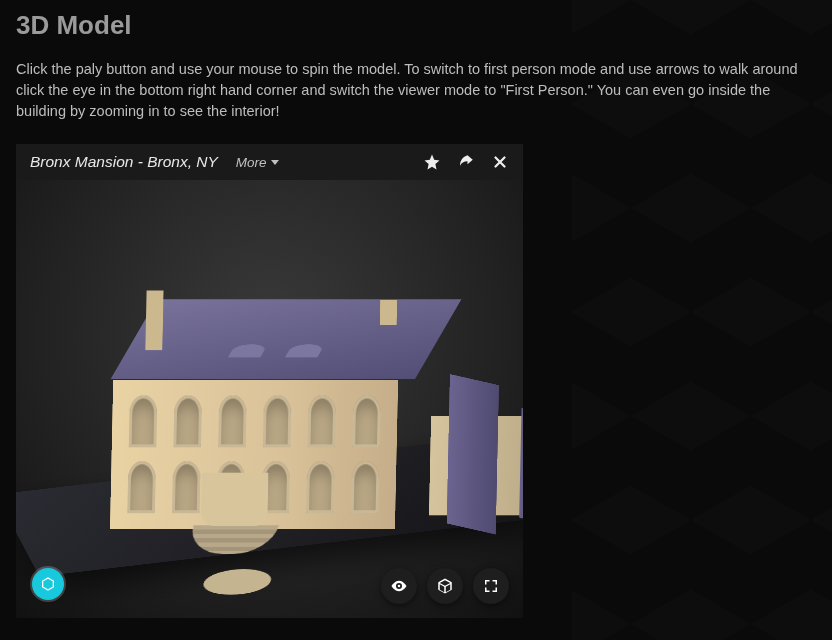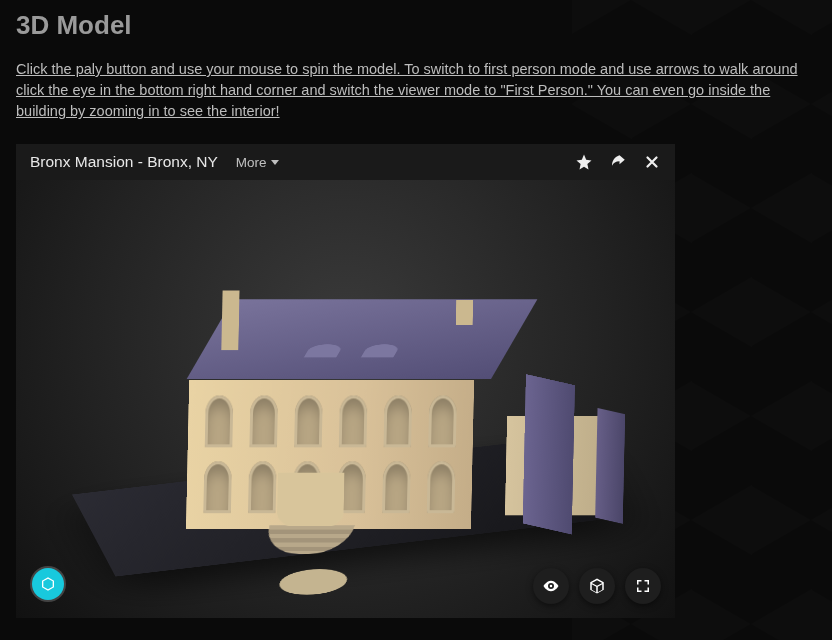--- a/index.html
+++ b/index.html
@@ -25,27 +25,27 @@
       pointer-events:none;
     }
     .page { position:relative; padding:10px 16px 0;border-radius:7px; }
     h2 {
       font-size:26px; font-weight:bold; color:#9a9a9a;
       margin-bottom:18px;
     }
     .desc {
       font-size:14.5px; line-height:1.45; color:#bdbdbd;
       margin-bottom:22px;
-      text-decoration:underline;
     }
     .viewer {
-      width:659px; height:474px;
+      width:507px; height:474px;
       background:radial-gradient(circle at 50% 40%, #3a3a3a 0%, #222 60%, #111 100%);
       position:relative;
       overflow:hidden;
+      font-style:italic;
     }
     .viewer-header {
       height:36px; background:#1a1a1a;
       display:flex; align-items:center;
       padding:0 14px;
       color:#e8e8e8; font-size:15.5px;
     }
     .title { flex:0 0 auto; }
     .more {
       margin-left:18px; font-size:13.5px; color:#c0c0c0;

